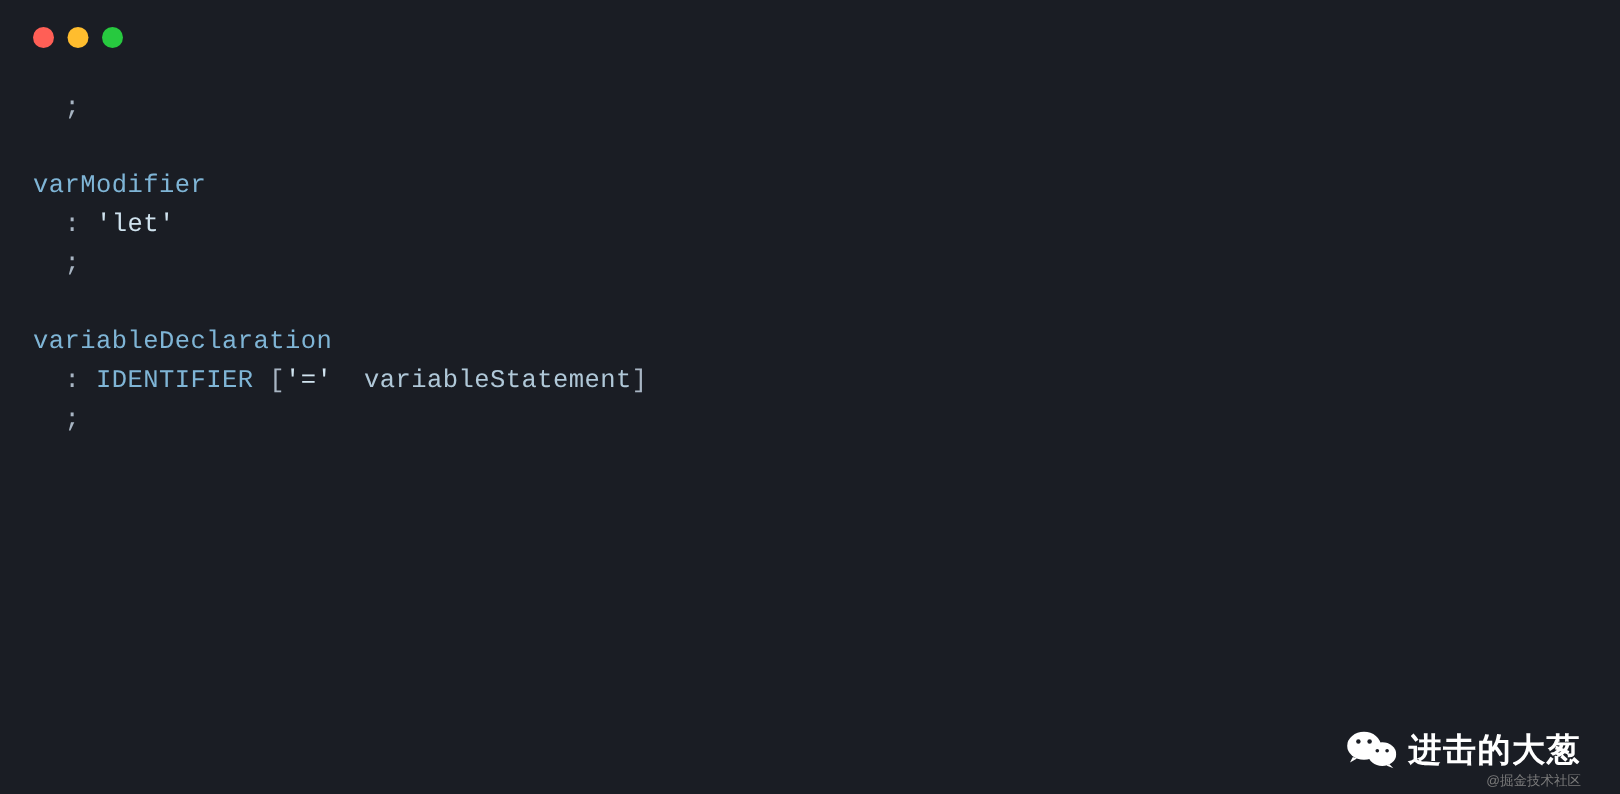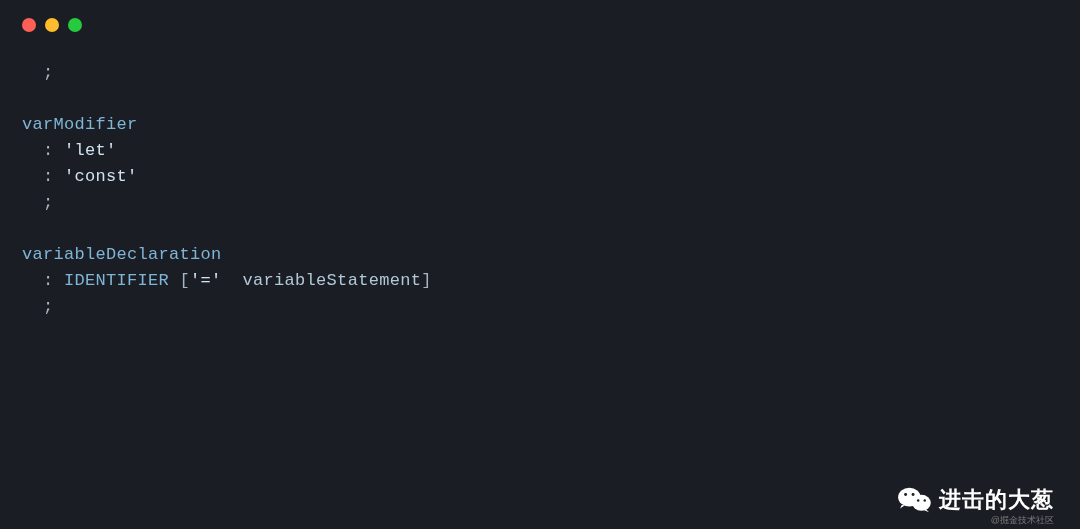--- a/index.html
+++ b/index.html
@@ -91,21 +91,20 @@
   <div class="window-dot dot-red"></div>
   <div class="window-dot dot-yellow"></div>
   <div class="window-dot dot-green"></div>
 </div>
 
 <div class="code-area" id="code-area">
     <div class="code-line"><span class="punct">  </span><span class="punct">;</span></div>
     <div class="code-line">&nbsp;</div>
     <div class="code-line"><span class="rule-name">varModifier</span></div>
     <div class="code-line"><span class="punct">  </span><span class="punct">: </span><span class="string">'let'</span></div>
-    <div class="code-line"><span class="punct">  </span><span class="punct">: </span><span class="string">'const'</span></div>
     <div class="code-line"><span class="punct">  </span><span class="punct">;</span></div>
     <div class="code-line">&nbsp;</div>
     <div class="code-line"><span class="rule-name">variableDeclaration</span></div>
     <div class="code-line"><span class="punct">  </span><span class="punct">: </span><span class="kw">IDENTIFIER</span><span class="punct"> [</span><span class="string">'='</span><span class="punct">  </span><span class="ident">variableStatement</span><span class="punct">]</span></div>
     <div class="code-line"><span class="punct">  </span><span class="punct">;</span></div>
   </div>
 
 <div class="watermark">
   <span class="wechat-icon">
     <svg viewBox="0 0 36 30" width="34" height="28">

